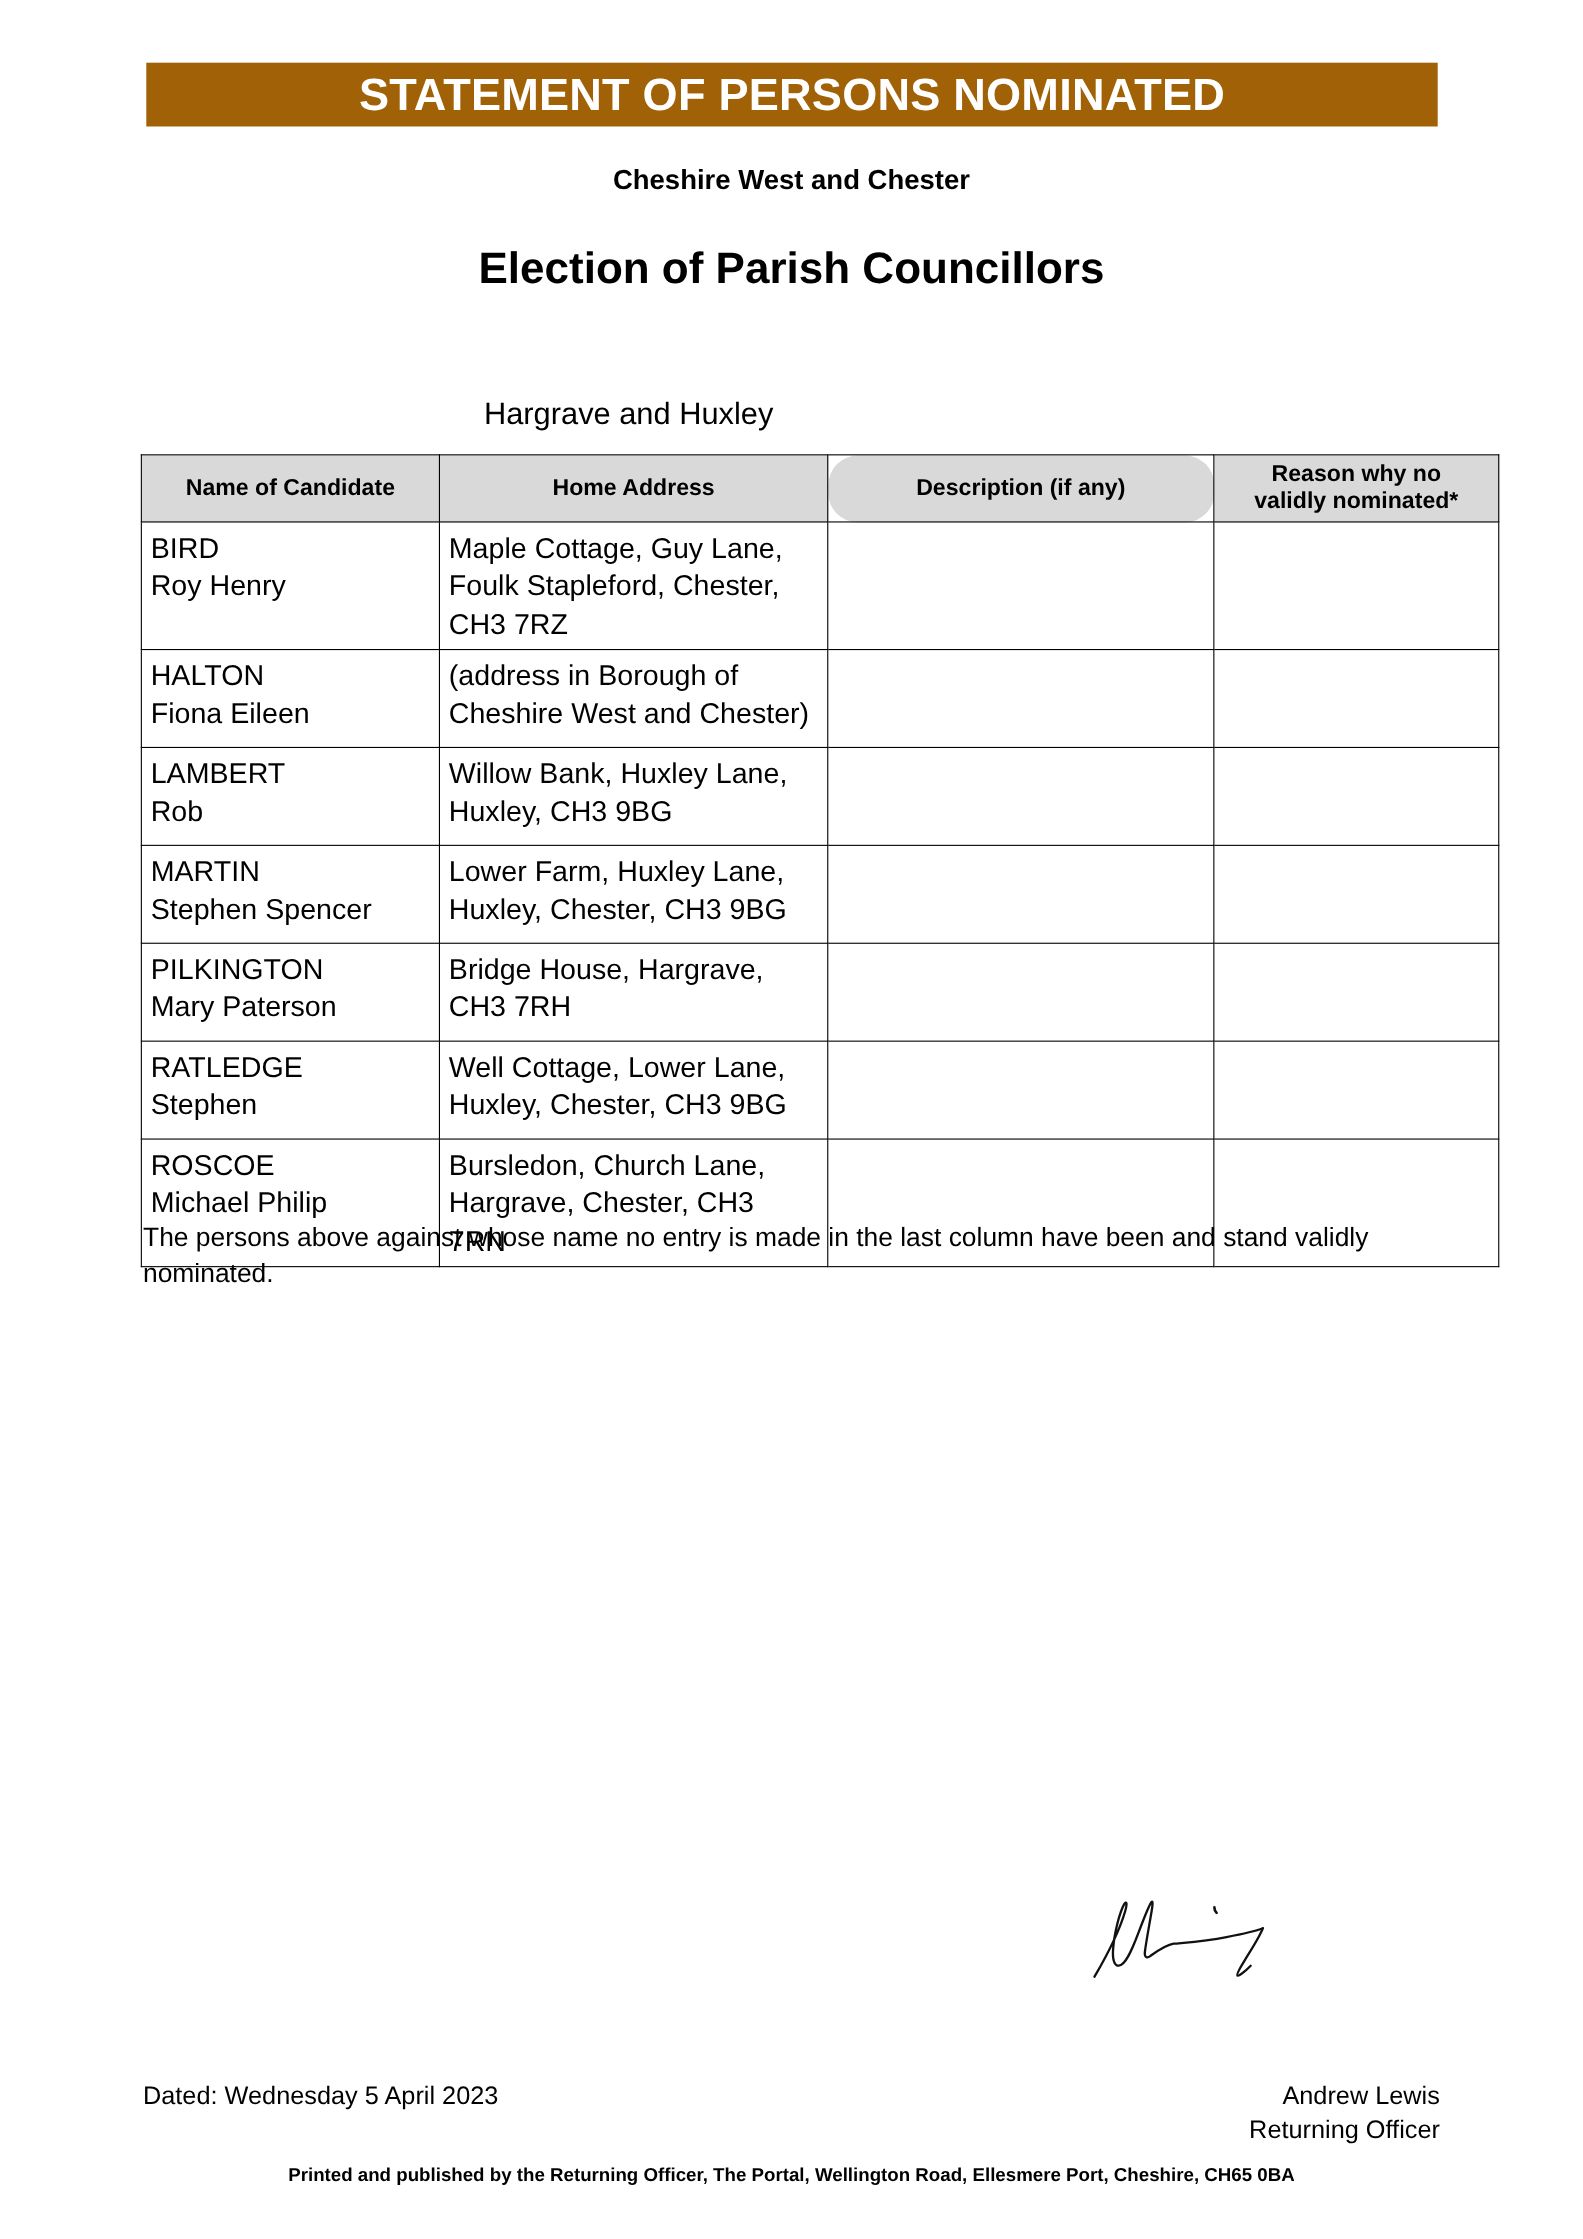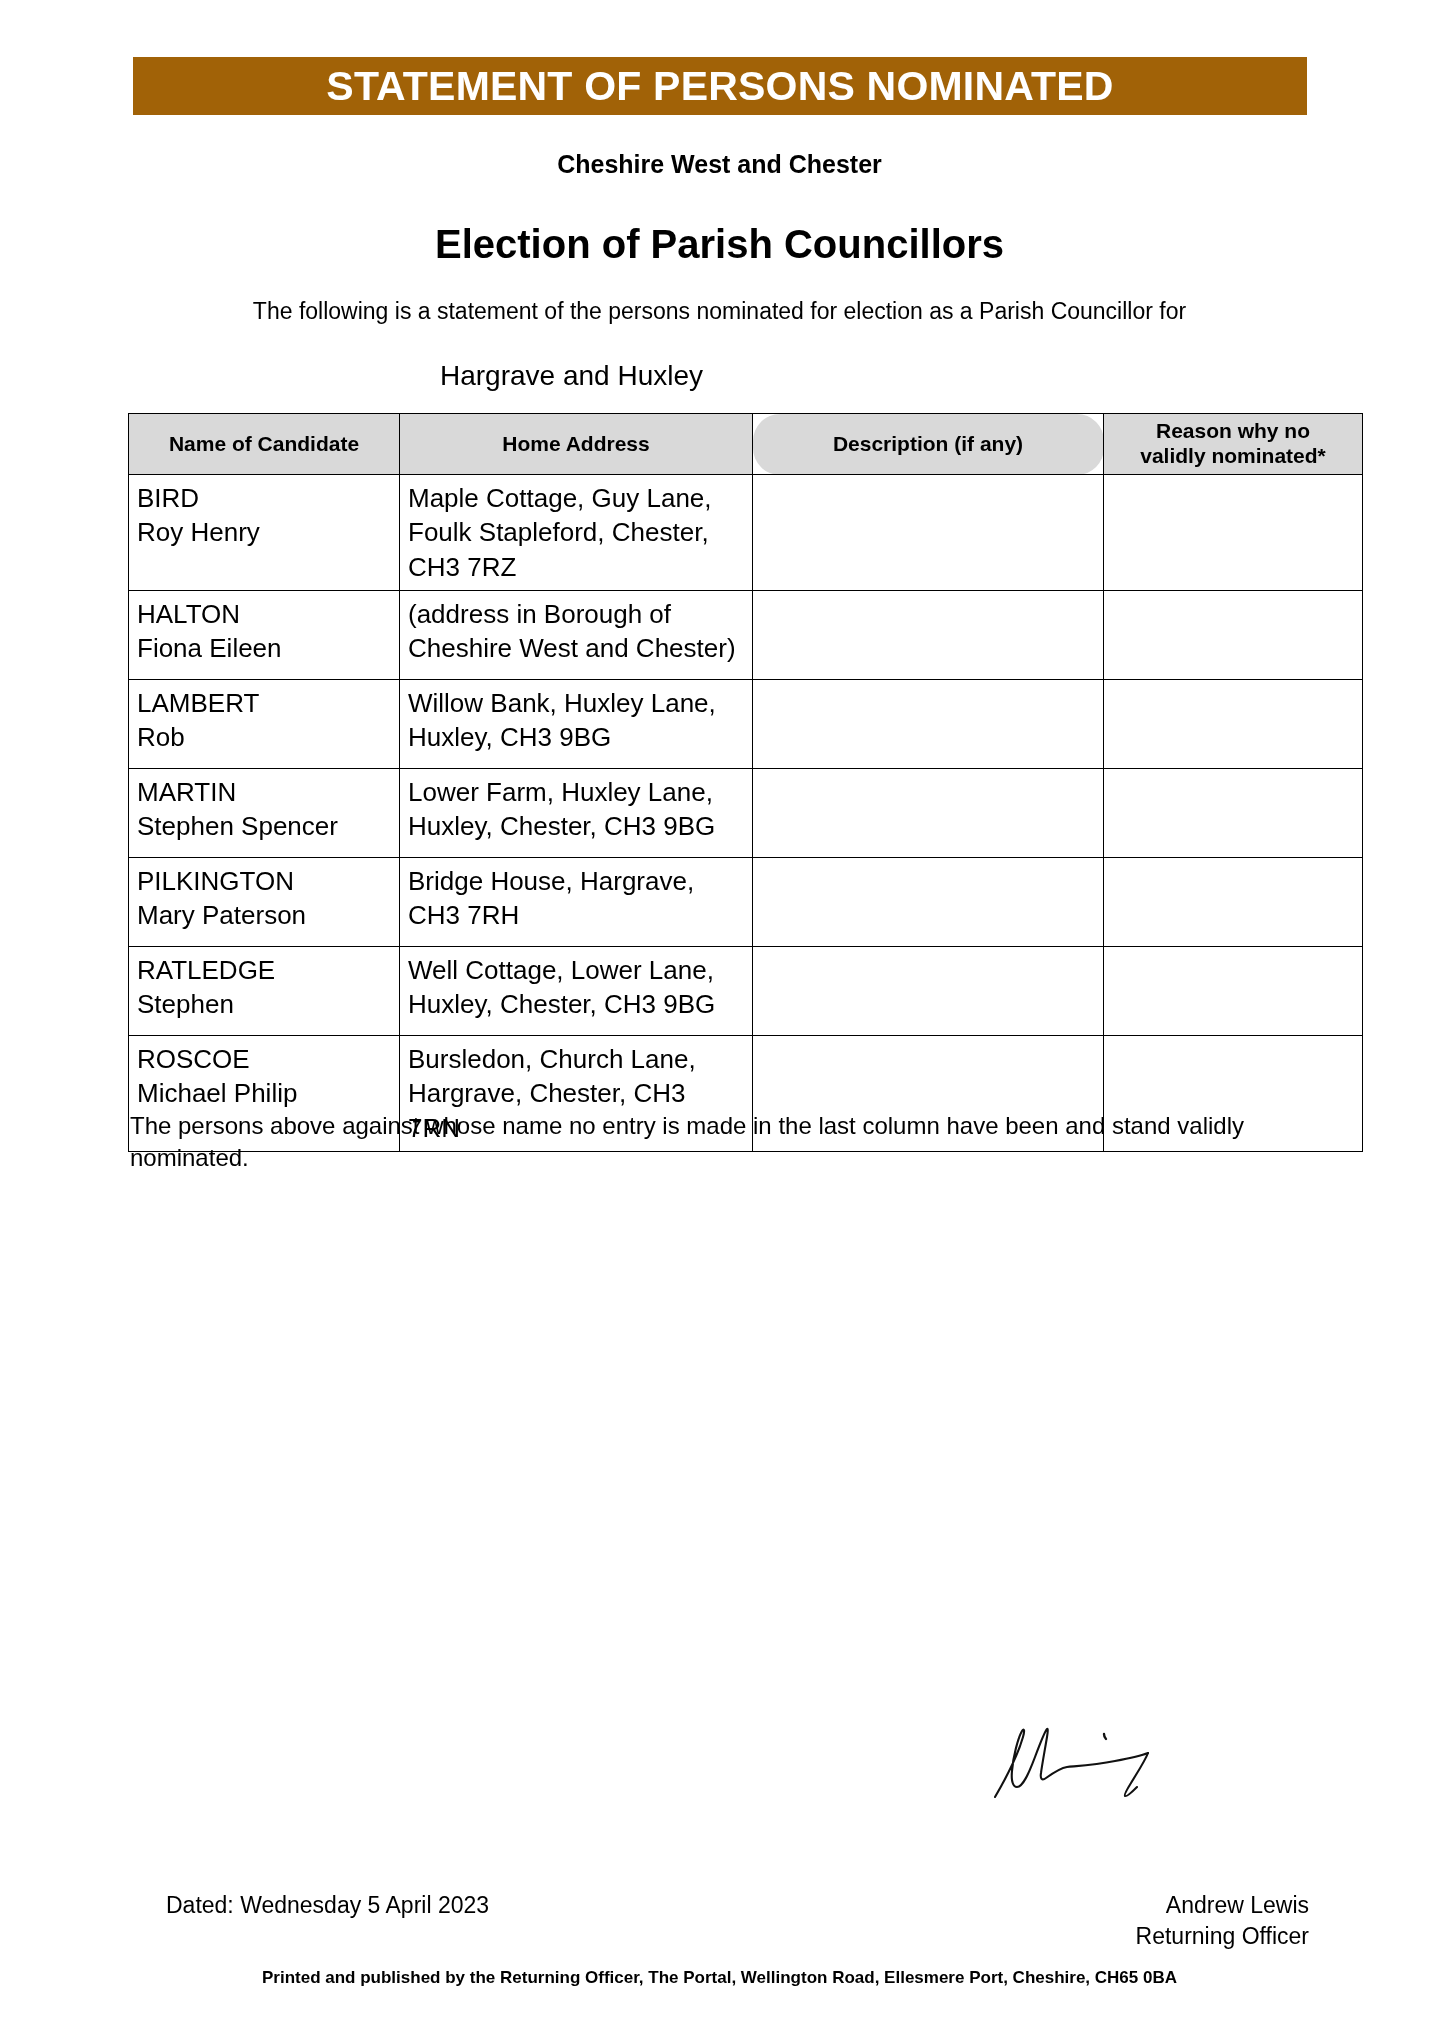--- a/index.html
+++ b/index.html
@@ -134,21 +134,20 @@
     left: 985px;
     top: 1715px;
     width: 230px;
     height: 100px;
   }
   .dated {
     position: absolute;
     left: 130px;
     top: 1892px;
     font-size: 23px;
-    margin-left: 36px;
   }
   .officer-block {
     position: absolute;
     right: 130px;
     top: 1890px;
     text-align: right;
     font-size: 23px;
     line-height: 1.35;
   }
   .officer-line { display: block; }
@@ -166,21 +165,20 @@
 <body>
 
 <div class="page">
 
   <div class="banner">STATEMENT OF PERSONS NOMINATED</div>
 
   <div class="council-name">Cheshire West and Chester</div>
 
   <div class="election-title">Election of Parish Councillors</div>
 
-  <div class="intro-line">The following is a statement of the persons nominated for election as a Parish Councillor for</div>
 
   <div class="ward-name">Hargrave and Huxley</div>
 
   <table class="nominations">
     <thead>
       <tr>
         <th class="col-name">Name of Candidate</th>
         <th class="col-addr">Home Address</th>
         <th class="col-desc">Description (if any)</th>
         <th class="col-reason">

